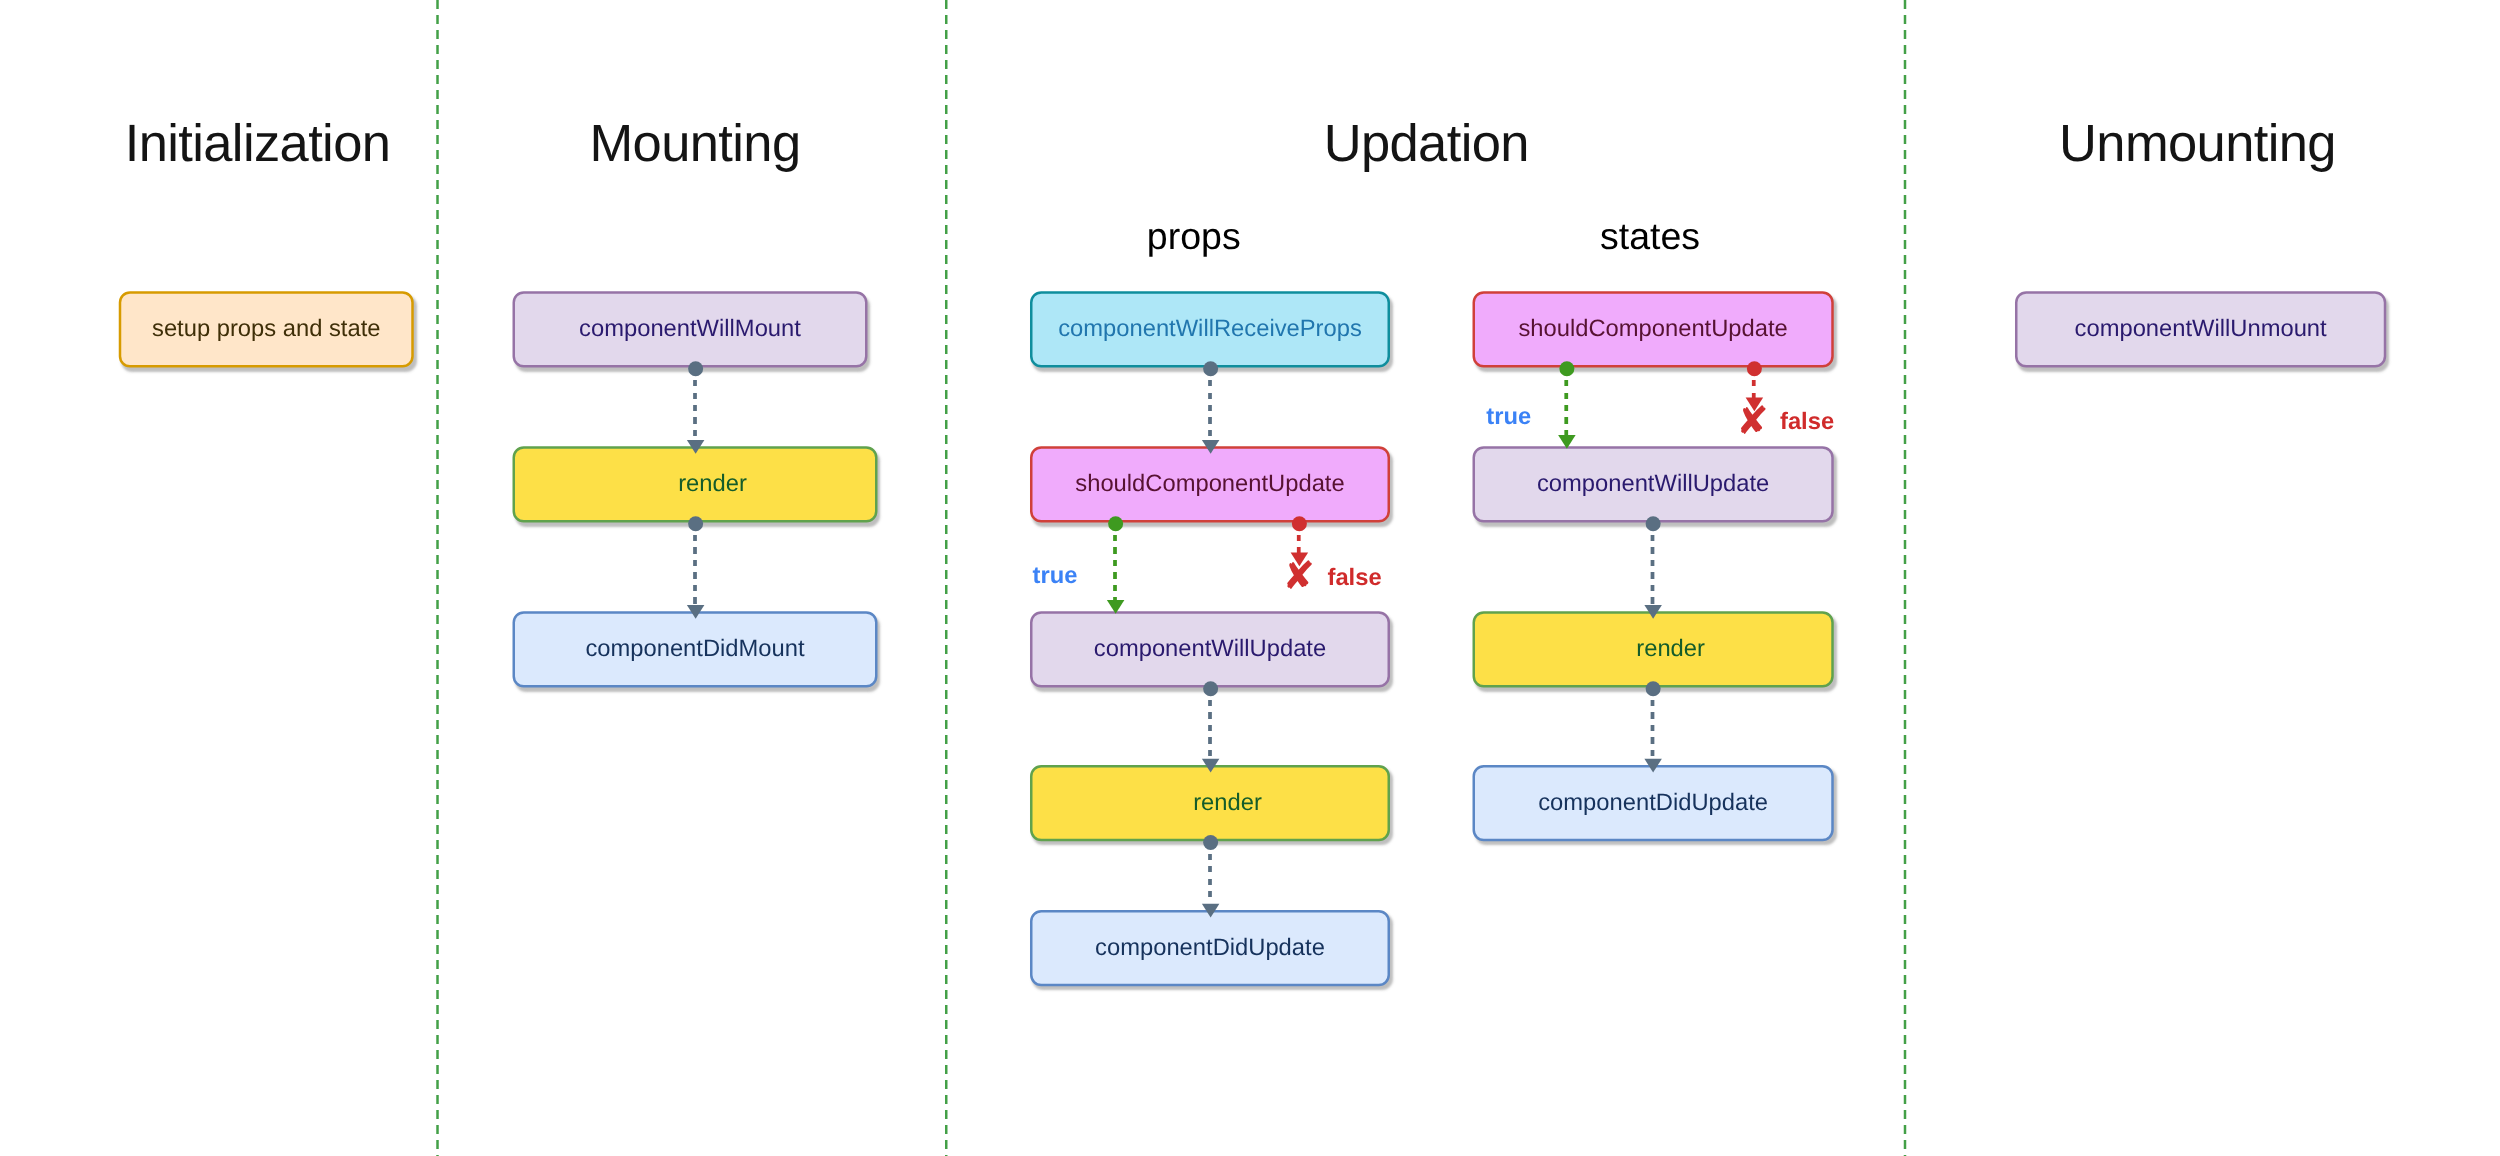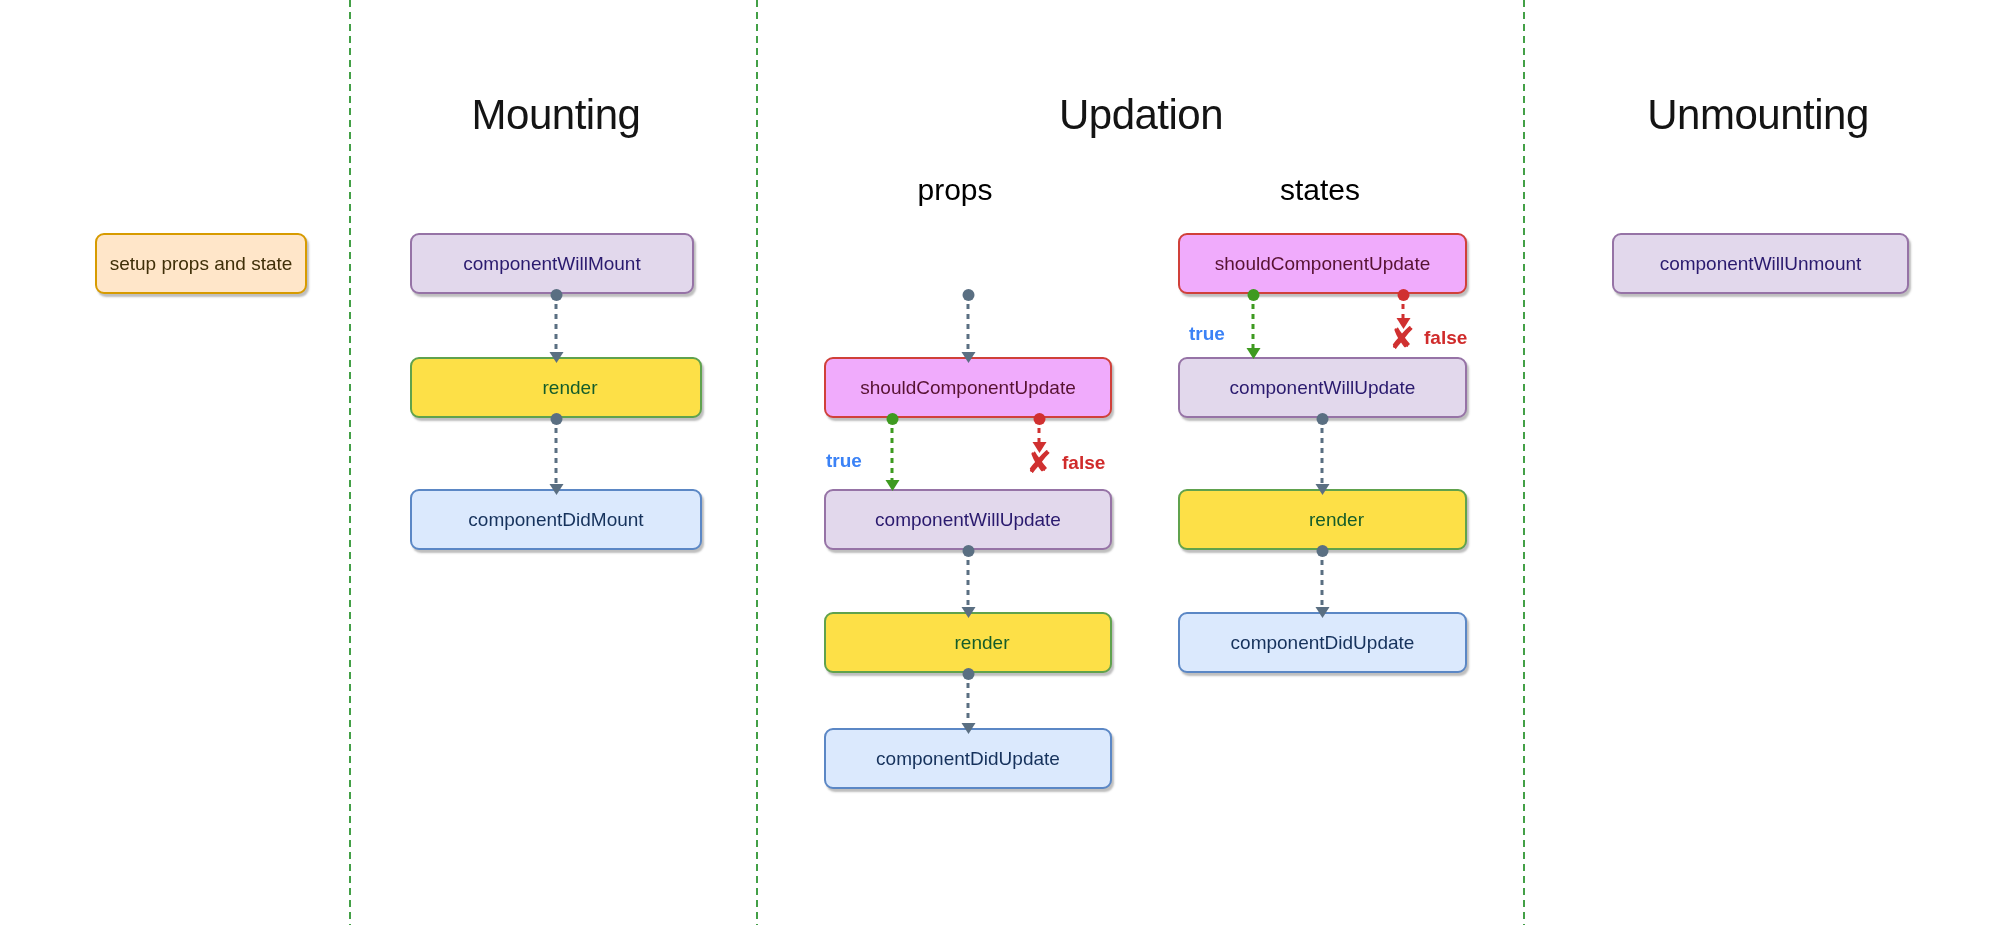--- a/index.html
+++ b/index.html
@@ -72,35 +72,37 @@
 </style>
 </head>
 <body>
 
 <div class="canvas">
 
   <div class="divider" style="left:349px"></div>
   <div class="divider" style="left:756px"></div>
   <div class="divider" style="left:1523px"></div>
 
+  <h1 class="phase-title" style="left:206px">Initialization</h1>
   <h1 class="phase-title" style="left:556px">Mounting</h1>
   <h1 class="phase-title" style="left:1141px">Updation</h1>
   <h1 class="phase-title" style="left:1758px">Unmounting</h1>
 
   <div class="sub-title" style="left:955px">props</div>
   <div class="sub-title" style="left:1320px">states</div>
 
-  <div class="box orange" style="left:95px;top:233px;width:212px">setup props and state</div>
+  <div class="box orange" style="left:95px;top:233px;width:236px">setup props and state</div>
 
   <div class="box purple" style="left:410px;top:233px;width:284px">componentWillMount</div>
   <div class="box green" style="left:410px;top:357px;width:292px">render</div>
   <div class="box blue" style="left:410px;top:489px;width:292px">componentDidMount</div>
   <div class="conn gray arrow" style="left:556px;top:294px;height:60px"></div>
   <div class="conn gray arrow" style="left:556px;top:418px;height:68px"></div>
 
+  <div class="box cyan" style="left:824px;top:233px;width:288px">componentWillReceiveProps</div>
   <div class="box red" style="left:824px;top:357px;width:288px">shouldComponentUpdate</div>
   <div class="box purple" style="left:824px;top:489px;width:288px">componentWillUpdate</div>
   <div class="box green" style="left:824px;top:612px;width:288px">render</div>
   <div class="box blue" style="left:824px;top:728px;width:288px">componentDidUpdate</div>
 
   <div class="conn gray arrow" style="left:968px;top:294px;height:60px"></div>
   <div class="conn gray arrow" style="left:968px;top:550px;height:59px"></div>
   <div class="conn gray arrow" style="left:968px;top:673px;height:52px"></div>
   <div class="conn greenline arrow" style="left:892px;top:418px;height:64px"></div>
   <div class="conn redline arrow" style="left:1039px;top:418px;height:26px"></div>

